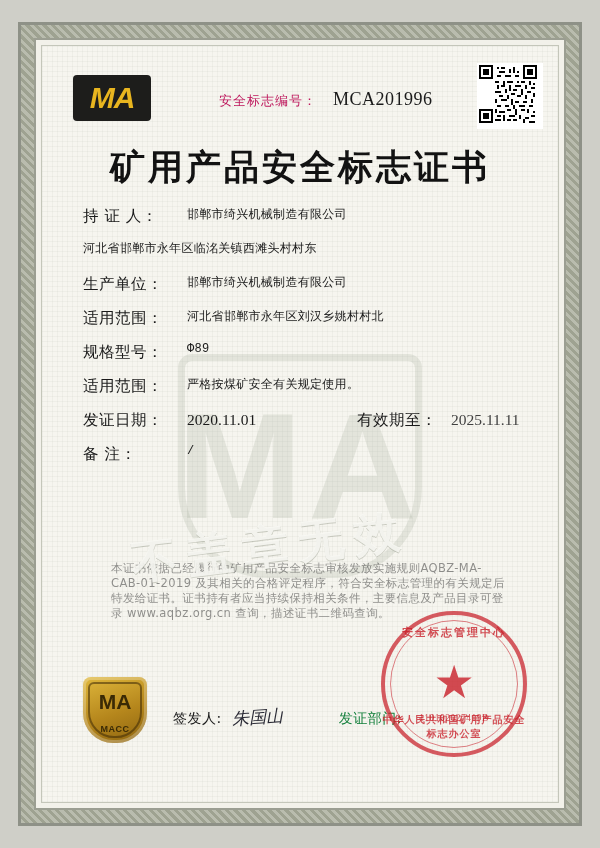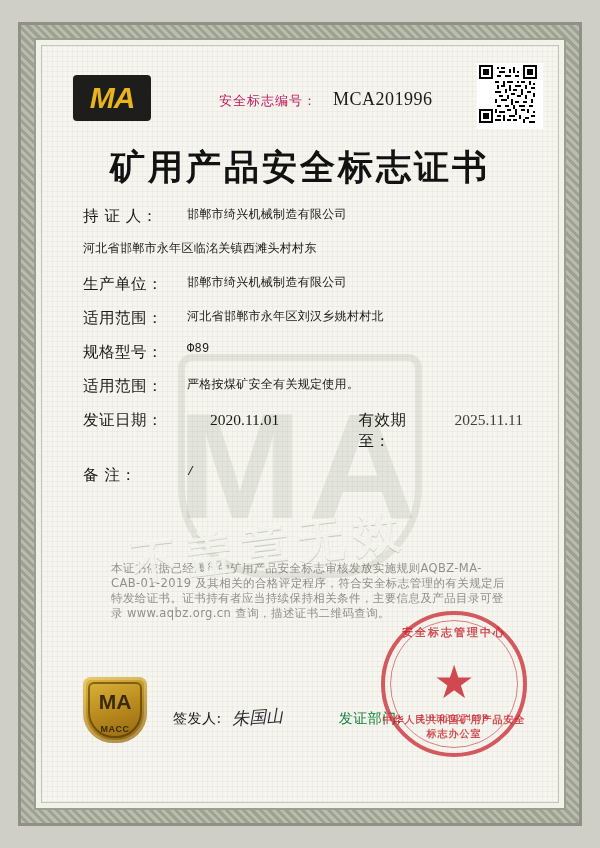--- a/index.html
+++ b/index.html
@@ -192,21 +192,20 @@
   }
   .field-value.mono {
     font-family: Liberation Mono, monospace;
   }
 
   
   .date-row {
     display: flex;
     align-items: baseline;
     margin-bottom: 13px;
-    gap: 23px;
   }
   .date-row .field-label { width: 104px; flex: 0 0 104px; }
   .date-row .d1 {
     font-size: 15.5px;
     font-family: "Liberation Serif", serif;
     color: #1a1a1a;
     width: 170px;
   }
   .date-row .lbl2 {
     font-size: 15.5px;

